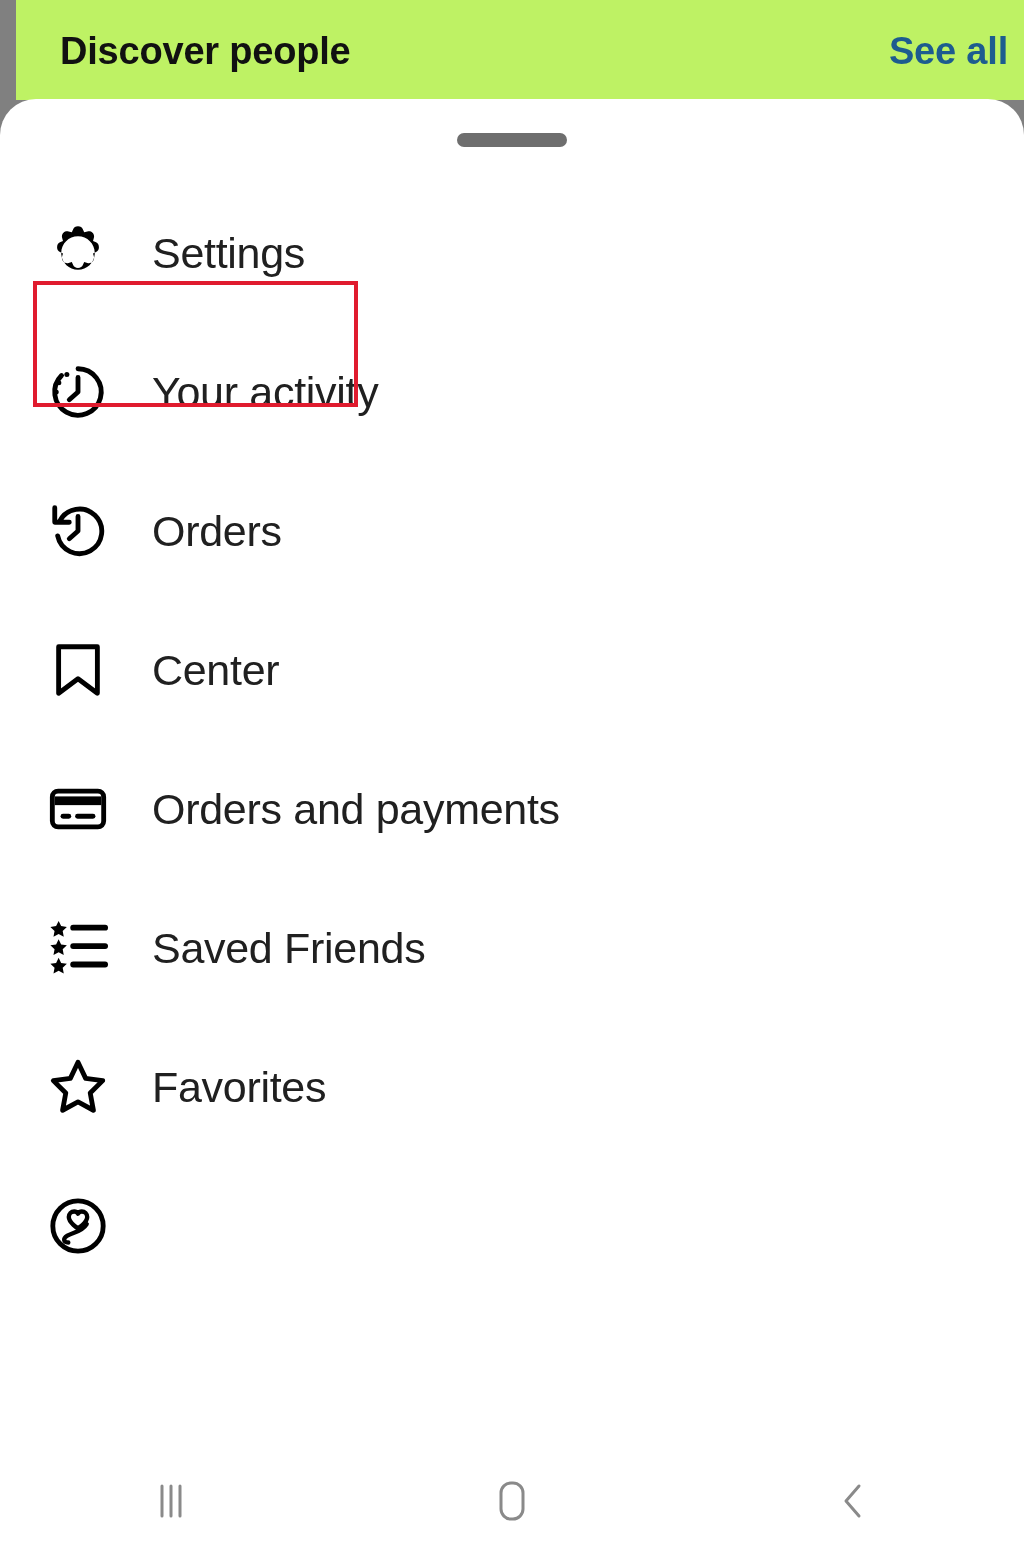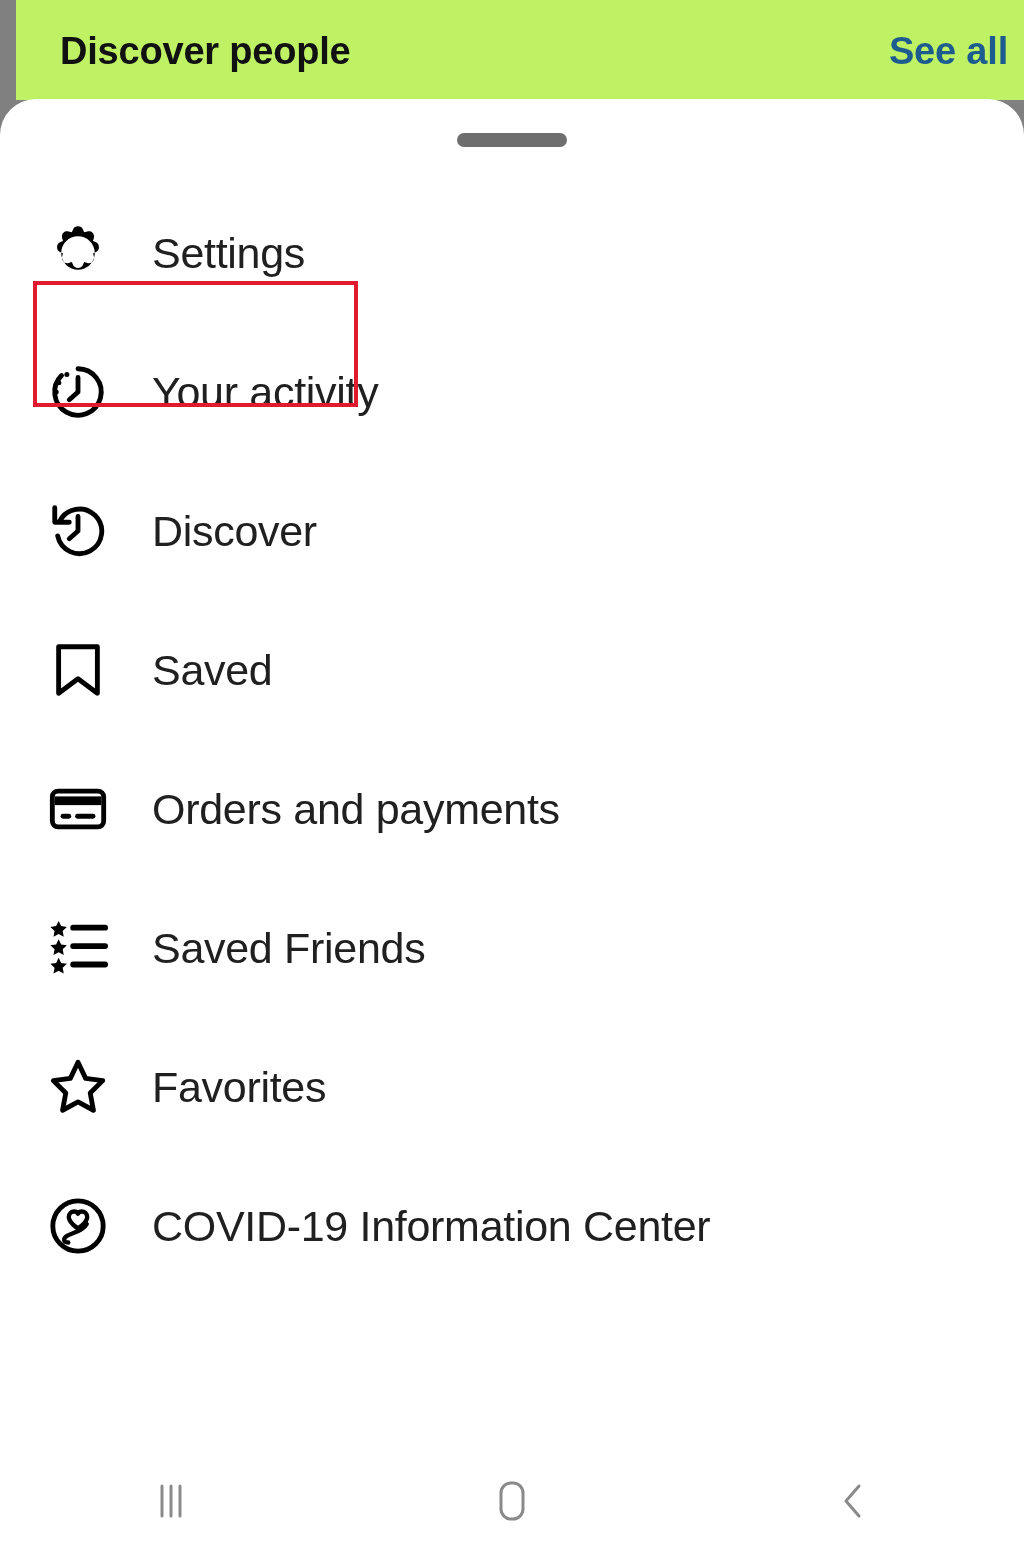--- a/index.html
+++ b/index.html
@@ -192,31 +192,31 @@
       </div>
 
       <div class="menu-row">
         <span class="menu-icon">
           <svg viewBox="0 0 64 64" xmlns="http://www.w3.org/2000/svg">
             <path d="M13 22 A23 23 0 1 1 11 37" fill="none" stroke="#000000" stroke-width="5" stroke-linecap="round"></path>
             <path d="M8 8 L8 23 L23 23" fill="none" stroke="#000000" stroke-width="5" stroke-linecap="round" stroke-linejoin="round"></path>
             <path d="M32 17 L32 32 L23 40" fill="none" stroke="#000000" stroke-width="5" stroke-linecap="round" stroke-linejoin="round"></path>
           </svg>
         </span>
-        <span class="menu-label">Discover</span>
+        <span class="menu-label">Orders</span>
       </div>
 
 
       <div class="menu-row">
         <span class="menu-icon">
           <svg viewBox="0 0 64 64" xmlns="http://www.w3.org/2000/svg">
             <path d="M12 8 H52 V56 L32 41 L12 56 Z" fill="none" stroke="#000000" stroke-width="5" stroke-linejoin="round" stroke-linecap="round"></path>
           </svg>
         </span>
-        <span class="menu-label">Saved</span>
+        <span class="menu-label">Center</span>
       </div>
 
       <div class="menu-row">
         <span class="menu-icon">
           <svg viewBox="0 0 64 64" xmlns="http://www.w3.org/2000/svg">
             <rect x="5.5" y="13.5" width="53" height="37" rx="6" fill="none" stroke="#000000" stroke-width="5"></rect>
             <rect x="8" y="19" width="48" height="9" fill="#000000"></rect>
             <rect x="14" y="37" width="11" height="5" rx="2.5" fill="#000000"></rect>
             <rect x="29" y="37" width="21" height="5" rx="2.5" fill="#000000"></rect>
           </svg>
@@ -252,21 +252,20 @@
       </div>
 
       <div class="menu-row">
         <span class="menu-icon">
           <svg viewBox="0 0 64 64" xmlns="http://www.w3.org/2000/svg">
             <circle cx="32" cy="32" r="26" fill="none" stroke="#000000" stroke-width="5"></circle>
             <path d="M32 34.5 C32 34.5 22.5 28.5 22.5 22.8 C22.5 19.4 25.1 17 28.1 17 C30.1 17 31.3 18 32 19.2 C32.7 18 33.9 17 35.9 17 C38.9 17 41.5 19.4 41.5 22.8 C41.5 28.5 32 34.5 32 34.5 Z" fill="none" stroke="#000000" stroke-width="4.5" stroke-linejoin="round"></path>
             <path d="M41 30 C36 38 28 38 21 42 C16 45 17 49 22 49" fill="none" stroke="#000000" stroke-width="4.5" stroke-linecap="round"></path>
           </svg>
         </span>
-        <span class="menu-label">COVID-19 Information Center</span>
       </div>
 
     </div>
 
     <div id="nav-bar">
       <div class="nav-btn">
         <span>
           <svg width="46" height="46" viewBox="0 0 46 46" xmlns="http://www.w3.org/2000/svg">
             <g stroke="#8a8a8a" stroke-width="3" stroke-linecap="round">
               <line x1="14" y1="8" x2="14" y2="38"></line>

